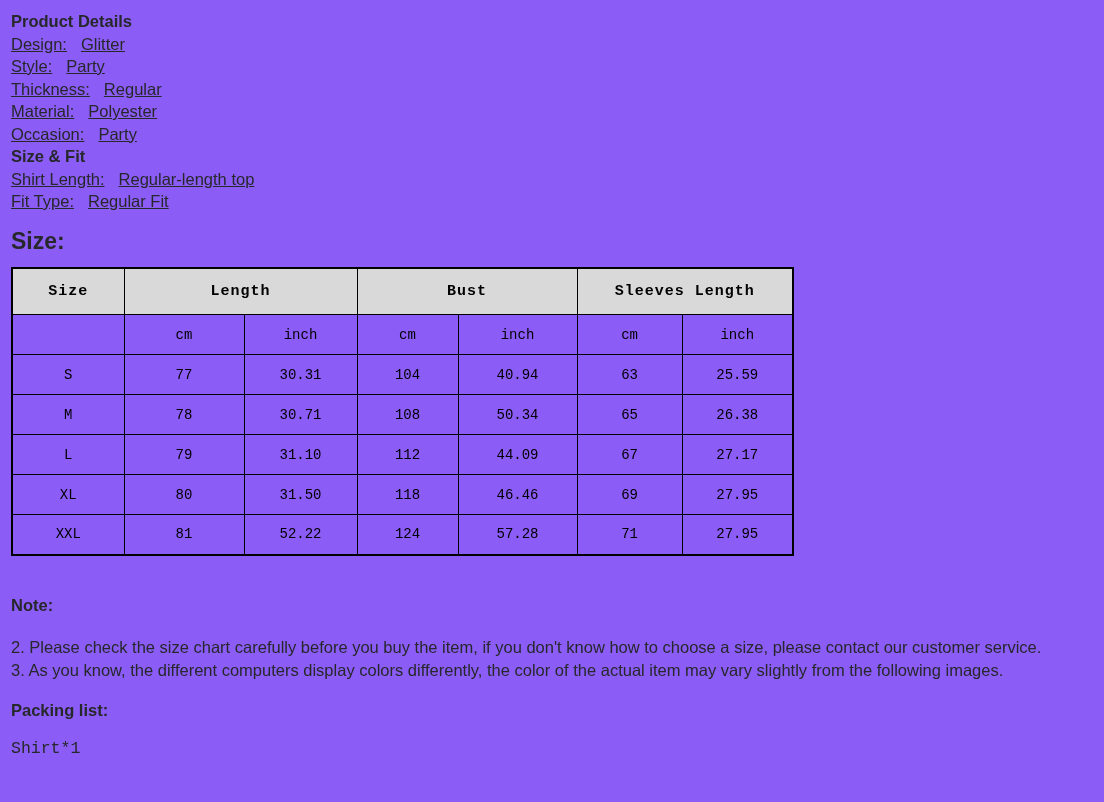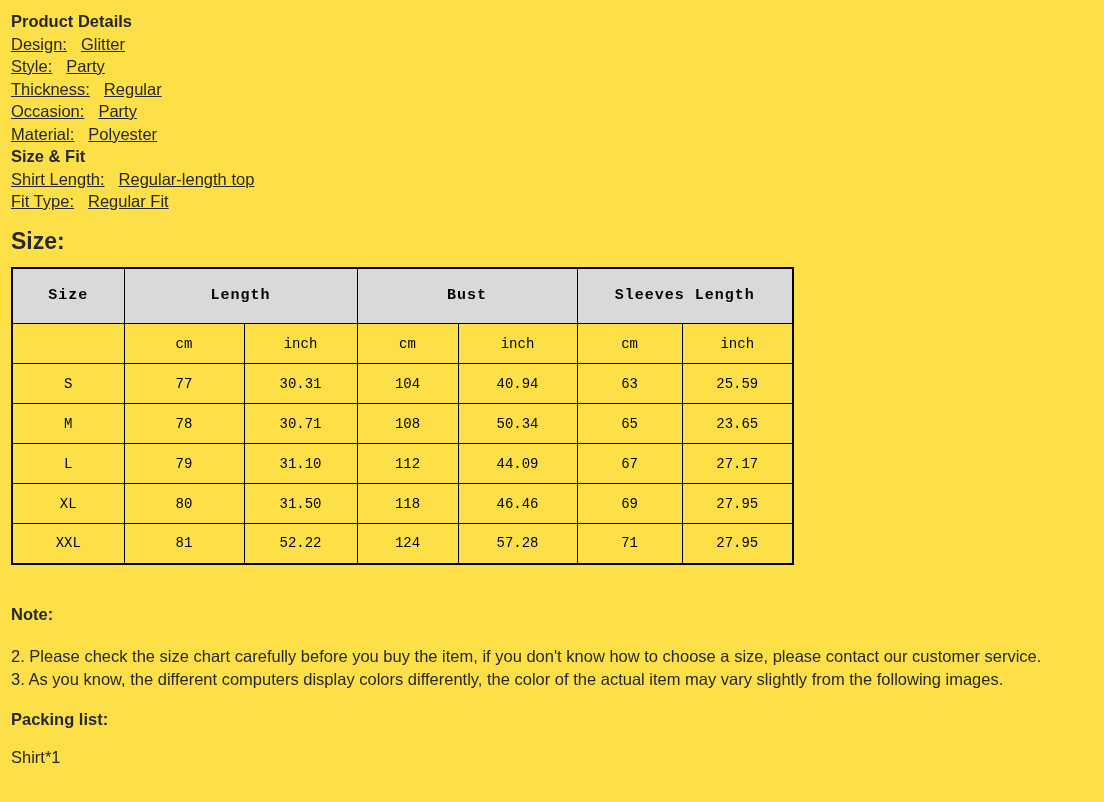--- a/index.html
+++ b/index.html
@@ -1,21 +1,21 @@
 <!DOCTYPE html>
 <html><head>
 <meta charset="utf-8">
 <style>
   * { margin: 0; padding: 0; box-sizing: border-box; }
   html, body { background: #ffffff; }
   .page {
     position: relative;
     width: 1104px;
     height: 802px;
-    background: #fde047;
+    background: #8b5cf6;
     padding: 10px 12px 0 11px;
     font-family: "Liberation Sans", "DejaVu Sans", sans-serif;
     color: #26282b;
     font-size: 16.5px;
     overflow: hidden;
   }
   .kv-block { line-height: 22.5px; }
   .section-heading {
     font-weight: bold;
     line-height: 22.5px;
@@ -41,56 +41,56 @@
     font-size: 14px;
     color: #000;
   }
   table.size-table th, table.size-table td {
     border: 1px solid #000;
     text-align: center;
     vertical-align: middle;
     padding: 0;
     overflow: hidden;
   }
-  table.size-table thead tr.group-row { height: 56px; }
+  table.size-table thead tr.group-row { height: 47px; }
   table.size-table thead tr.group-row th {
     font-weight: bold;
     font-size: 15px;
     letter-spacing: 1px;
   }
   table.size-table tr { height: 40px; }
 
   .note-heading { margin-top: 38px; font-weight: bold; line-height: 23px; }
   .note-list { margin-top: 19px; }
   .note-line { line-height: 23px; white-space: nowrap; }
 
   .packing-heading { margin-top: 17px; font-weight: bold; line-height: 23px; }
-  .packing-item { margin-top: 15px; line-height: 23px; }
+  .packing-item { margin-top: 15px; line-height: 23px; font-family: Liberation Mono, monospace; }
 </style>
 </head>
 <body>
 
 <div class="page">
 
   <div class="kv-block">
     <div class="section-heading">Product Details</div>
     <div class="kv-line">
       <span class="label">Design:</span><span class="value">Glitter</span>
     </div>
     <div class="kv-line">
       <span class="label">Style:</span><span class="value">Party</span>
     </div>
     <div class="kv-line">
       <span class="label">Thickness:</span><span class="value">Regular</span>
     </div>
     <div class="kv-line">
-      <span class="label">Occasion:</span><span class="value">Party</span>
+      <span class="label">Material:</span><span class="value">Polyester</span>
     </div>
     <div class="kv-line">
-      <span class="label">Material:</span><span class="value">Polyester</span>
+      <span class="label">Occasion:</span><span class="value">Party</span>
     </div>
   </div>
 
   <div class="kv-block">
     <div class="section-heading">Size &amp; Fit</div>
     <div class="kv-line">
       <span class="label">Shirt Length:</span><span class="value">Regular-length top</span>
     </div>
     <div class="kv-line">
       <span class="label">Fit Type:</span><span class="value">Regular Fit</span>
@@ -136,21 +136,21 @@
           <td>63</td>
           <td>25.59</td>
         </tr>
         <tr>
           <td>M</td>
           <td>78</td>
           <td>30.71</td>
           <td>108</td>
           <td>50.34</td>
           <td>65</td>
-          <td>23.65</td>
+          <td>26.38</td>
         </tr>
         <tr>
           <td>L</td>
           <td>79</td>
           <td>31.10</td>
           <td>112</td>
           <td>44.09</td>
           <td>67</td>
           <td>27.17</td>
         </tr>

